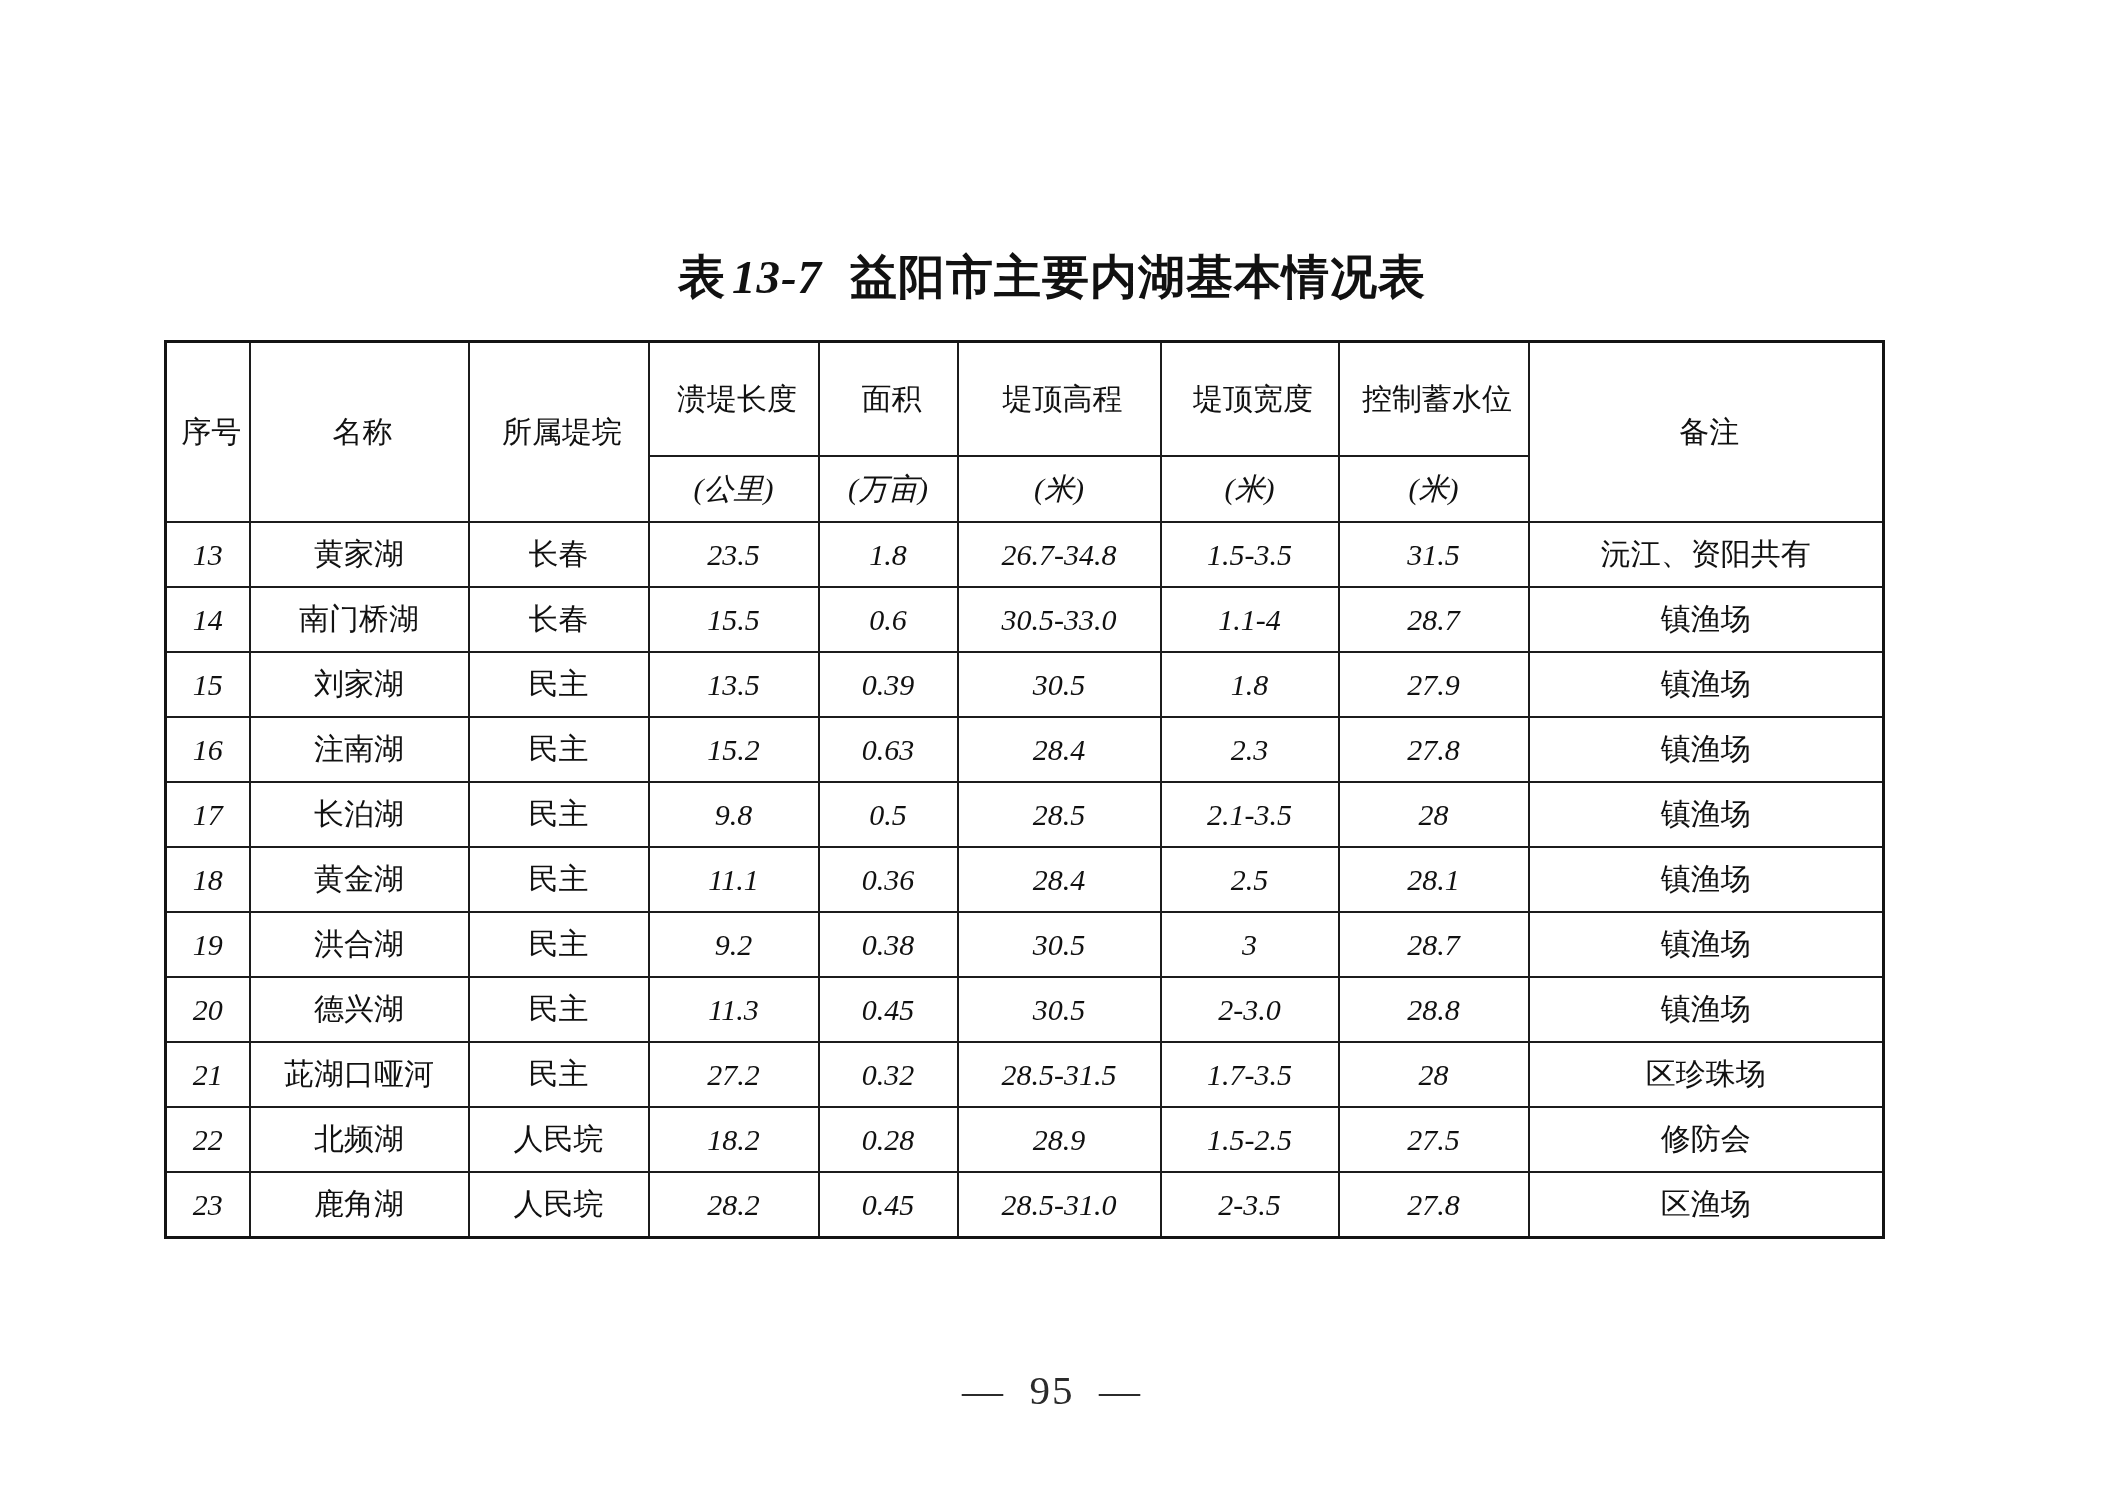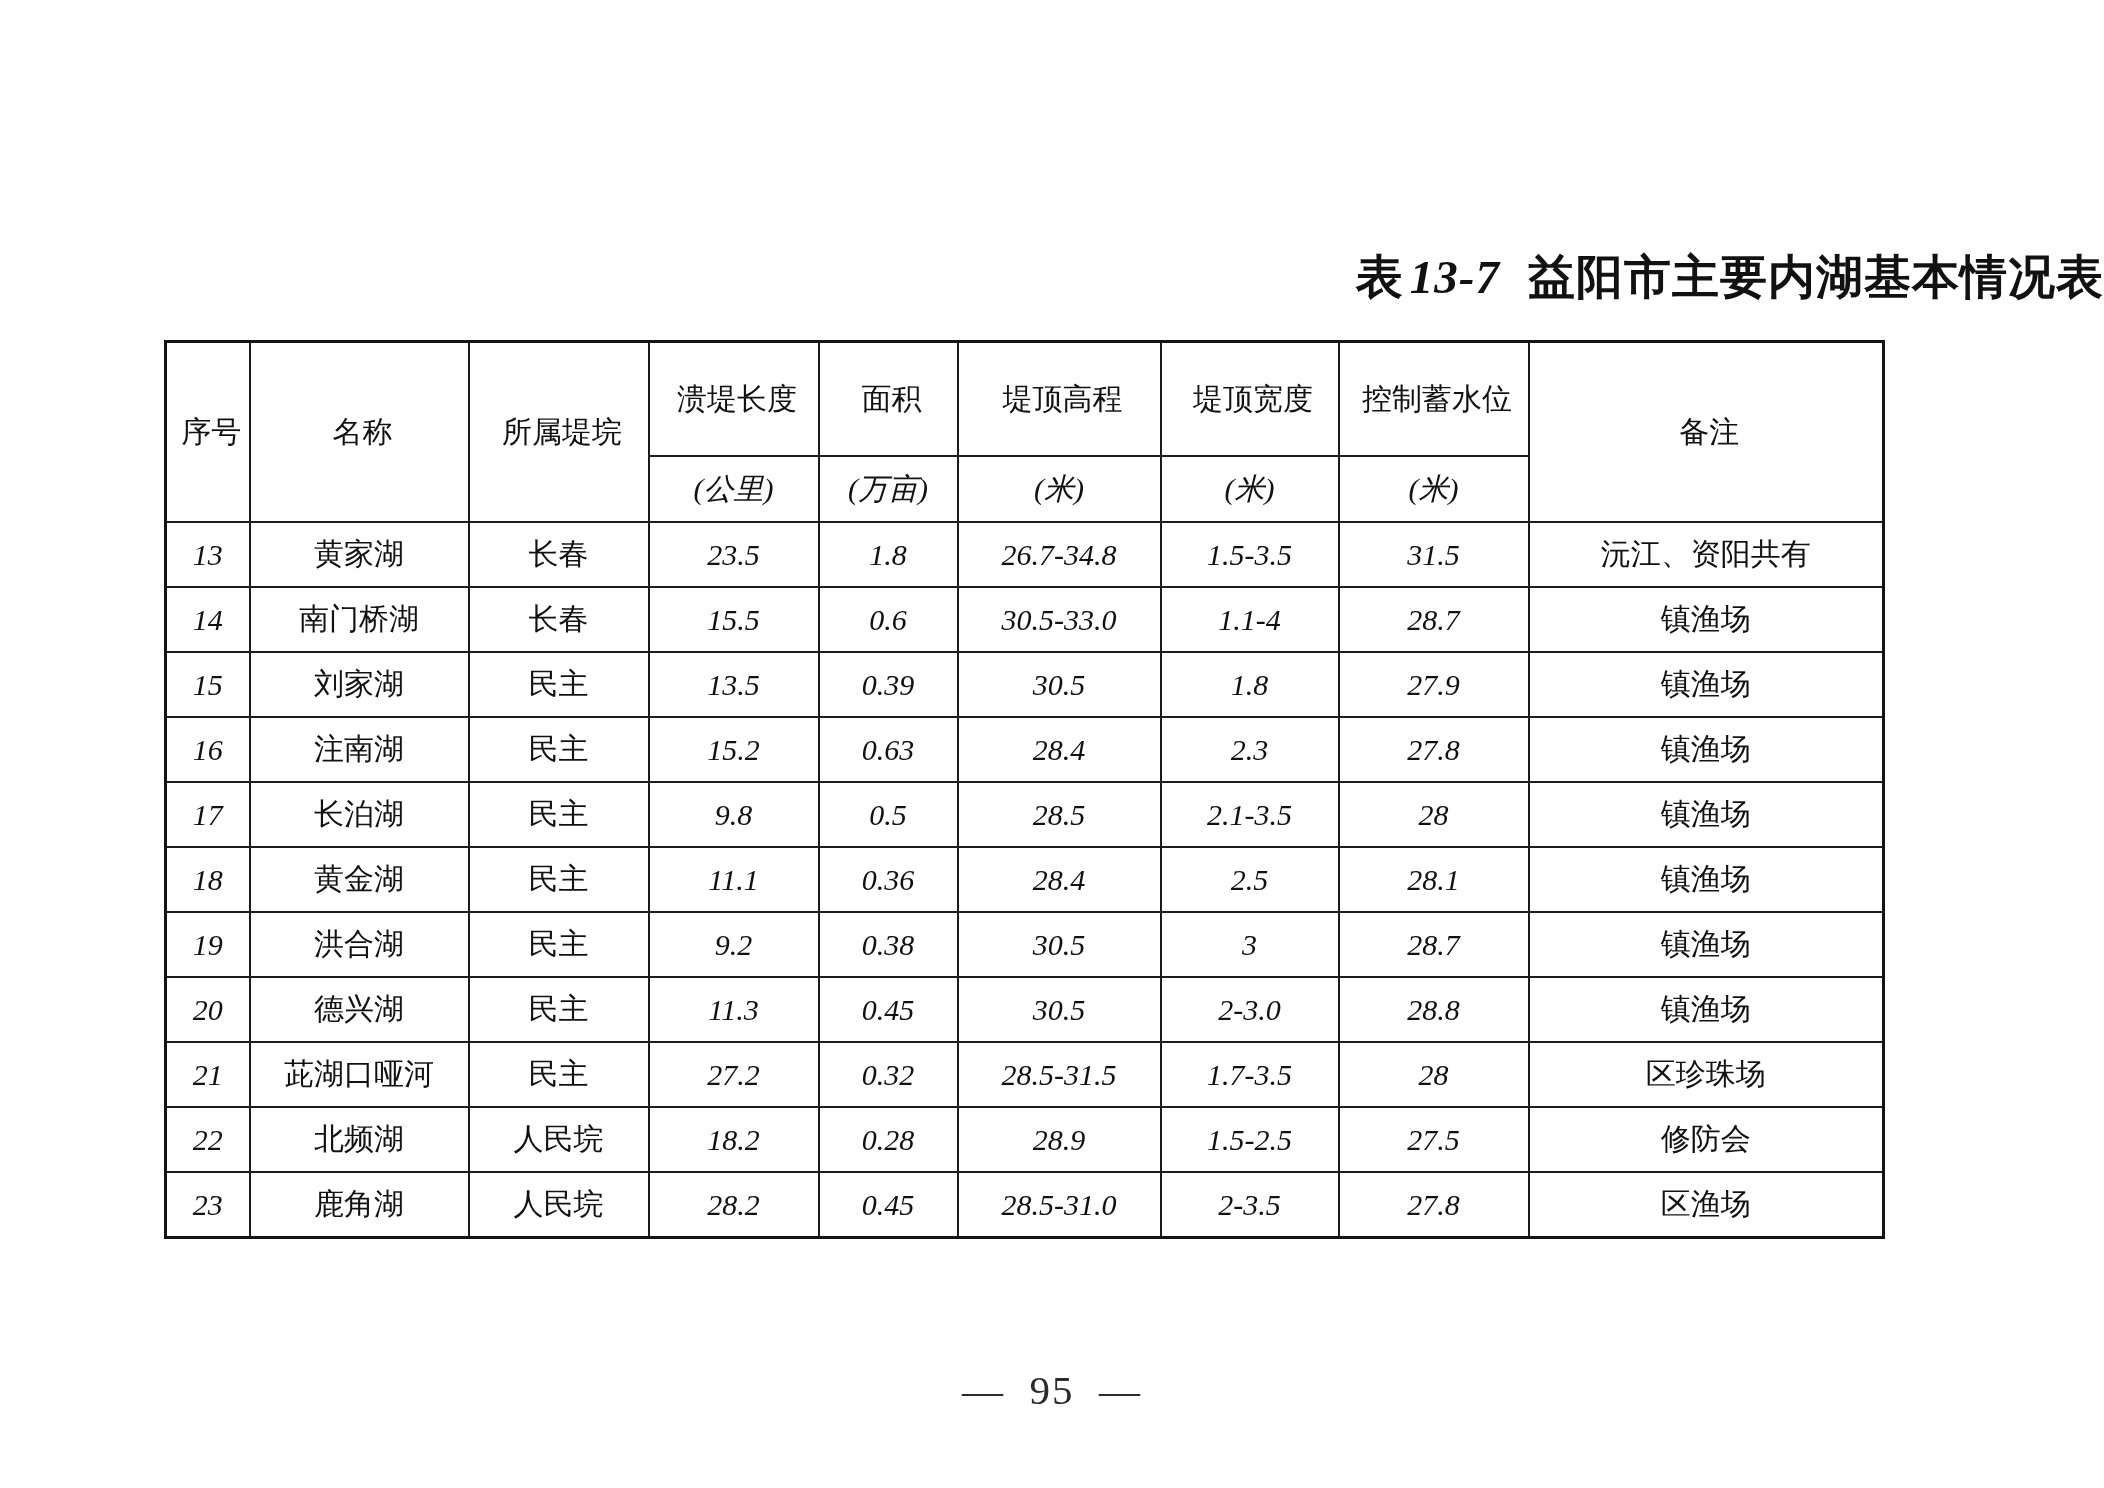--- a/index.html
+++ b/index.html
@@ -14,21 +14,21 @@
     background: #ffffff;
     font-family: "Liberation Serif", "DejaVu Serif", serif;
     color: #111111;
     overflow: hidden;
   }
   .doc-title {
     position: absolute;
     top: 246px;
     left: 0;
     width: 100%;
-    text-align: right;
+    text-align: center;
     font-size: 47px;
     font-weight: bold;
     letter-spacing: 1px;
     white-space: nowrap;
   }
   .doc-title .title-num {
     font-style: italic;
     margin: 0 6px;
   }
   .doc-title .title-text {

